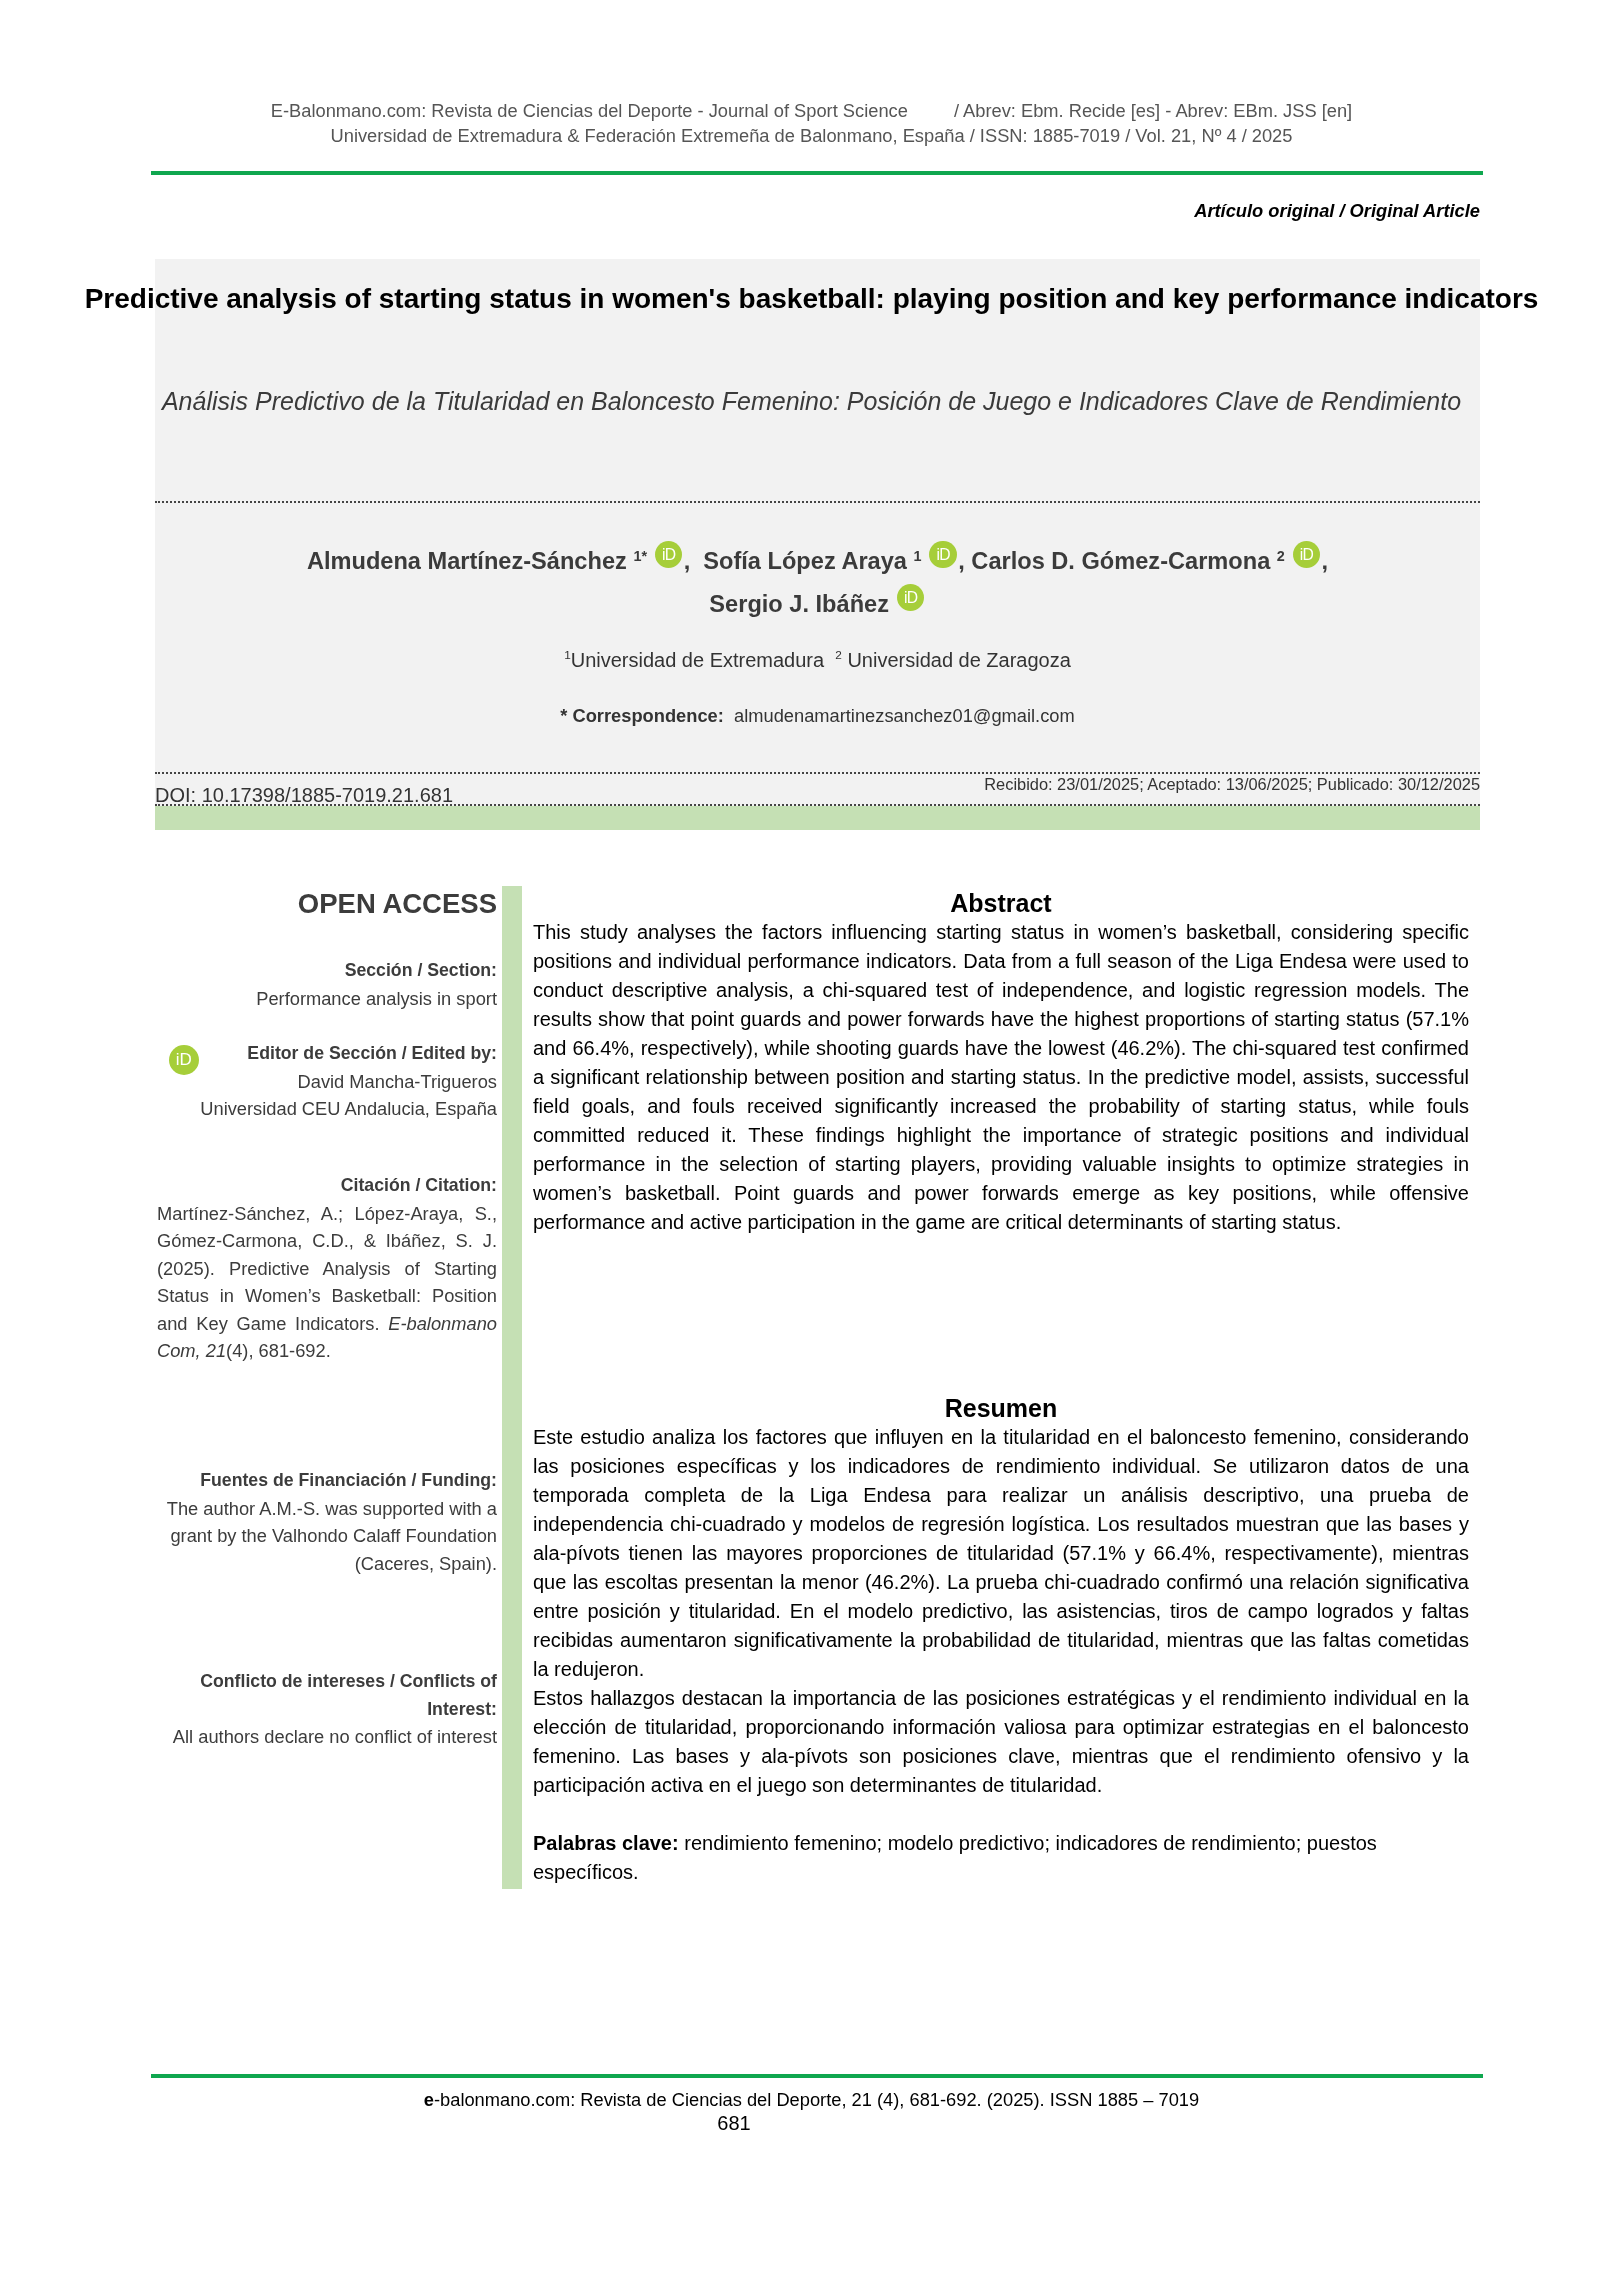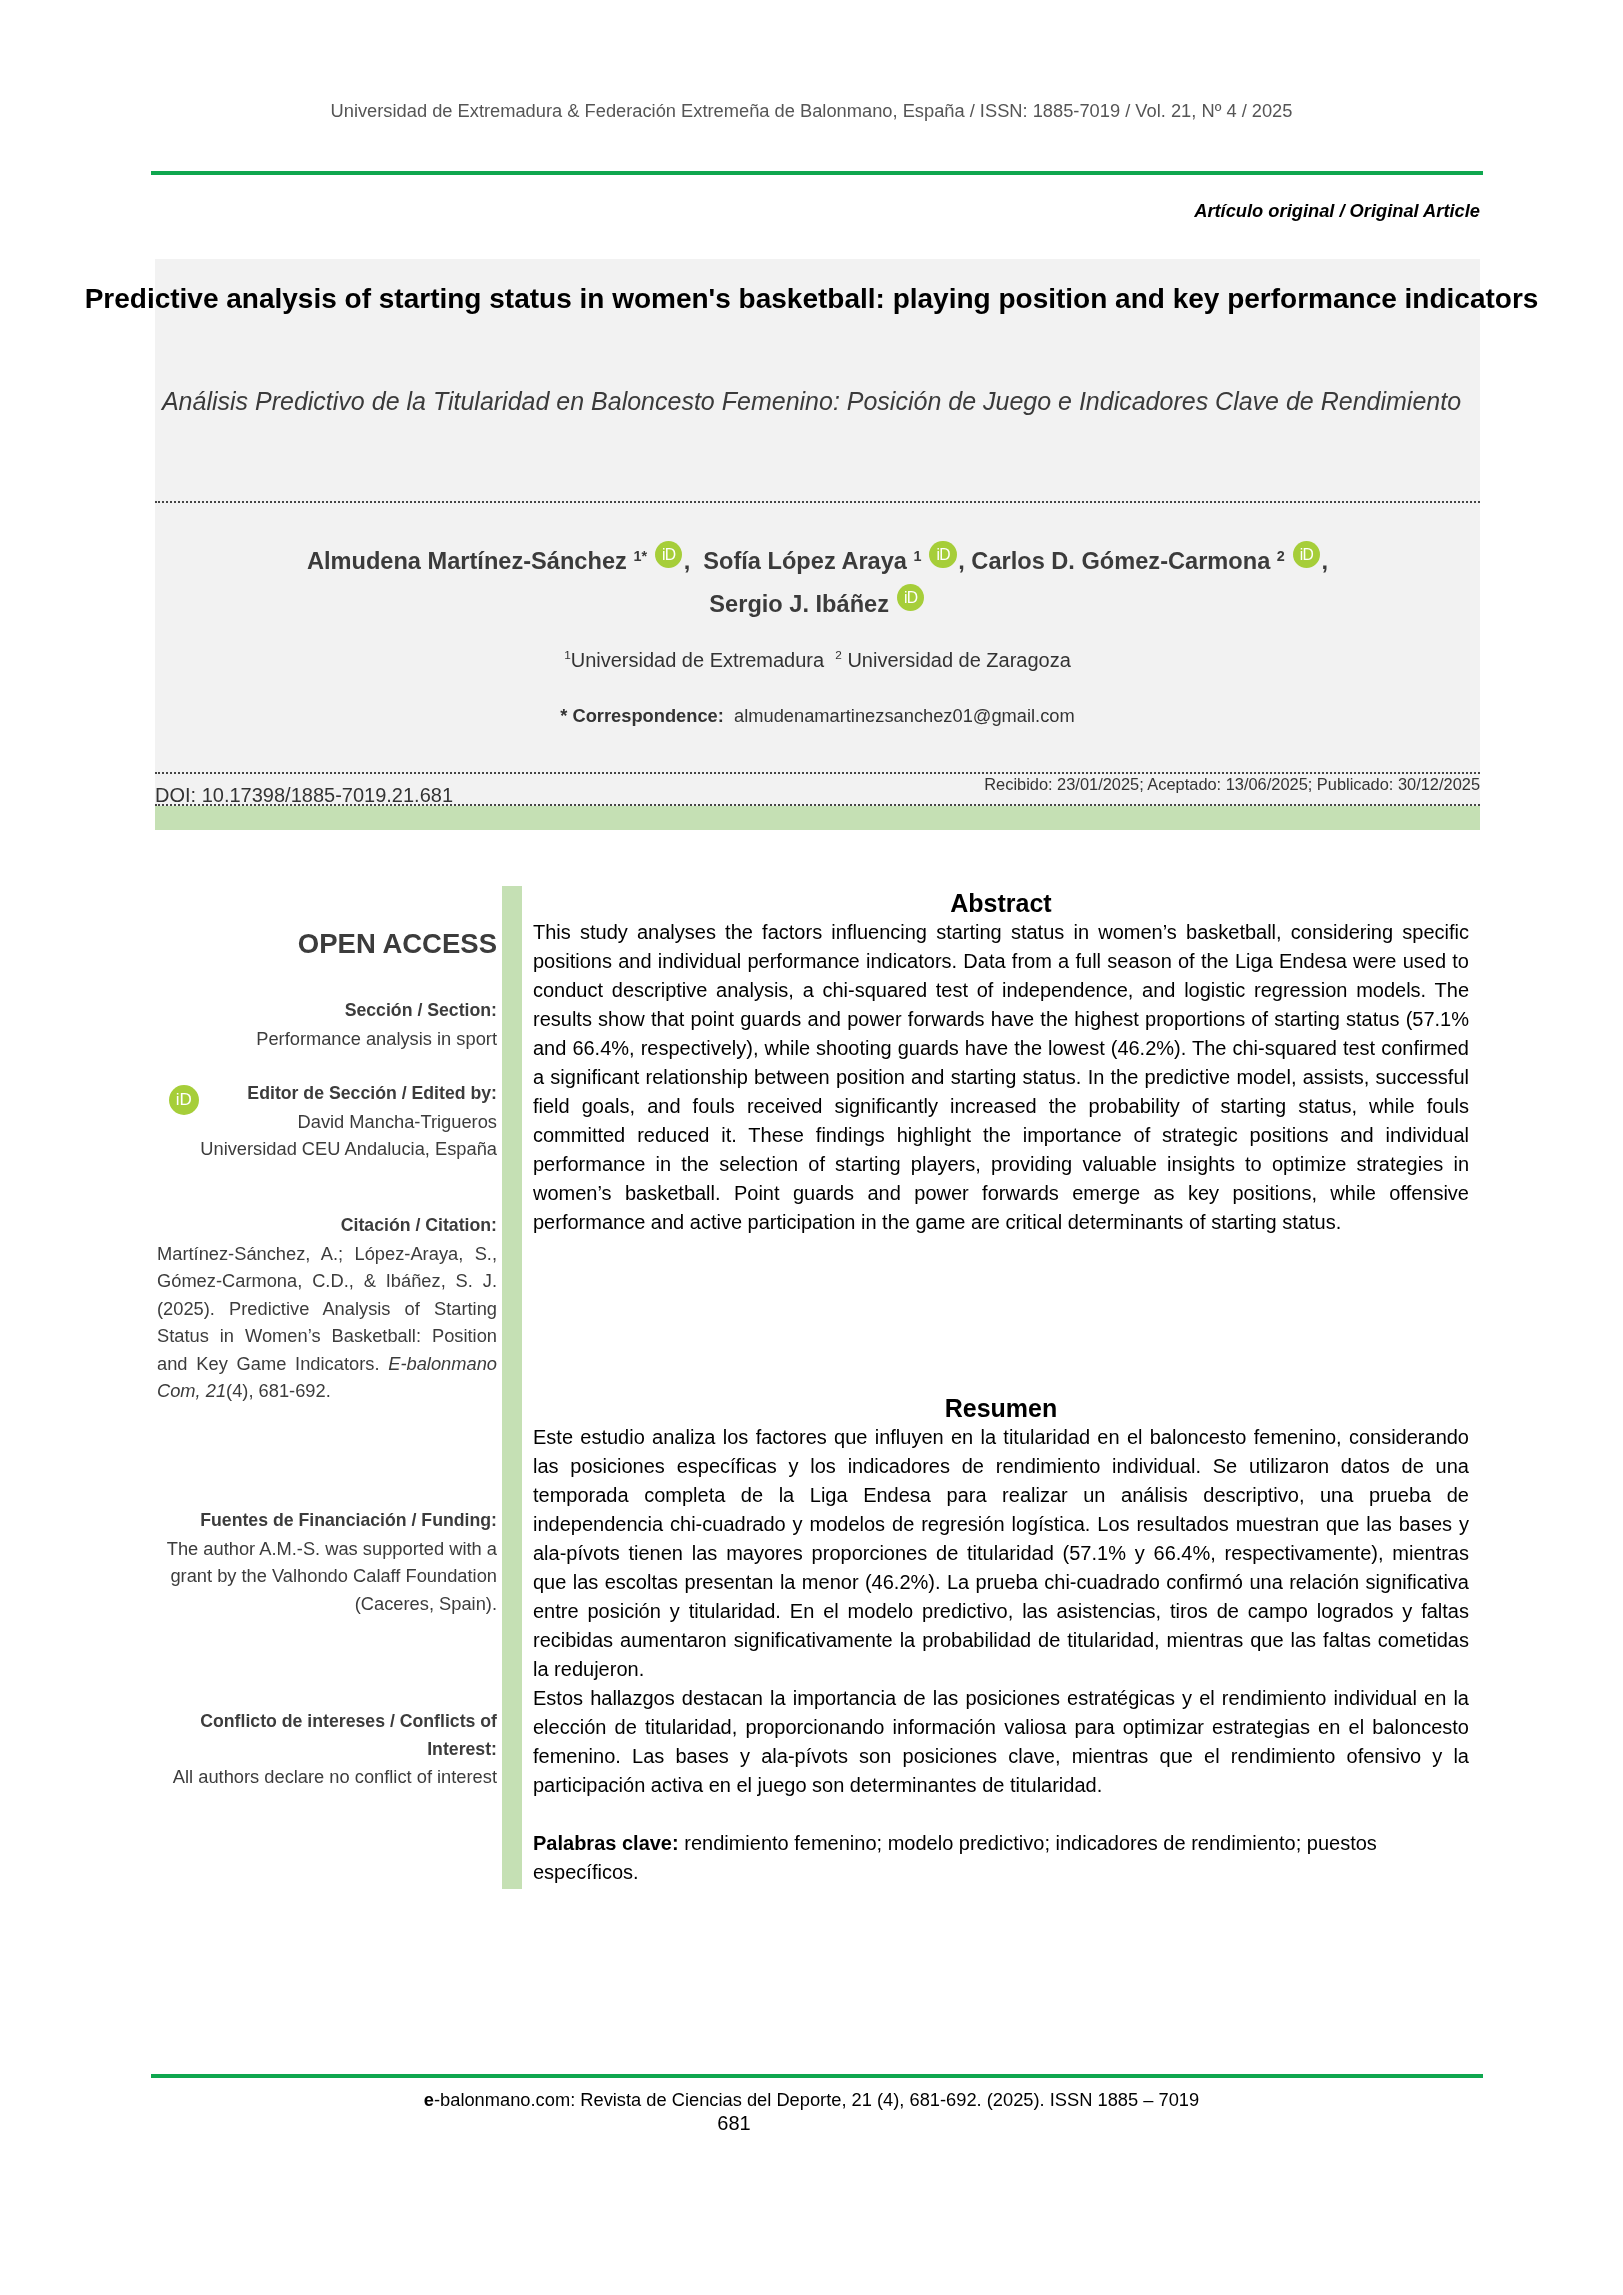--- a/index.html
+++ b/index.html
@@ -23,21 +23,21 @@
 
   .affil { position: absolute; left: 155px; width: 1325px; top: 648px; text-align: center; font-size: 20px; color: #333; }
   .affil sup { font-size: 11.8px; vertical-align: 7.9px; }
   .corr { position: absolute; left: 155px; width: 1325px; top: 705px; text-align: center; font-size: 18.3px; color: #333; }
   .corr b { font-weight: bold; }
 
   .doi { position: absolute; left: 155px; top: 784px; font-size: 20px; color: #333; }
   .dates { position: absolute; right: 143px; top: 775px; font-size: 16.4px; color: #333; }
   .green-band { position: absolute; left: 155px; top: 806px; width: 1325px; height: 23.6px; background: #c5e0b4; }
 
-  .sidebar { position: absolute; left: 157px; width: 340px; top: 884px; text-align: right; color: #3c3c3c; margin-top: 40px; }
+  .sidebar { position: absolute; left: 157px; width: 340px; top: 884px; text-align: right; color: #3c3c3c; }
   .open-access { font-size: 27.5px; font-weight: bold; color: #3c3c3c; line-height: 39px; }
   .sb-block { position: absolute; right: 0; width: 340px; font-size: 18.3px; line-height: 27.5px; }
   .sb-label { font-weight: bold; font-size: 17.7px; }
   .sb-just { text-align: justify; text-align-last: left; }
   .sb-orcid { position: absolute; left: 11.8px; top: 151px; width: 30px; height: 30px; border-radius: 50%; background: #a6ce39; color: #fff; font-size: 17px; line-height: 30px; text-align: center; }
 
   .v-bar { position: absolute; left: 502px; top: 886px; width: 19.6px; height: 1003px; background: #c5e0b4; }
 
   .main { position: absolute; left: 533px; width: 936px; }
   .sec-head { text-align: center; font-size: 25px; font-weight: bold; }
@@ -47,20 +47,23 @@
 
   .bottom-rule { position: absolute; left: 151px; width: 1332px; top: 2074px; height: 3.9px; background: #0fa74f; }
   .footer { position: absolute; left: 0; width: 1623px; top: 2088px; text-align: center; font-size: 18.3px; line-height: 23.6px; }
   .footer b { font-weight: bold; }
   .page-num { position: absolute; left: 0; width: 1468px; top: 2112px; text-align: center; font-size: 20px; }
 </style>
 </head>
 <body>
 
 <div class="running-head">
+  <div class="line1">
+    <span>E-Balonmano.com: Revista de Ciencias del Deporte - Journal of Sport Science</span><span class="gap"></span><span>/ Abrev: Ebm. Recide [es] -  Abrev: EBm. JSS [en]</span>
+  </div>
   <div>Universidad de Extremadura &amp; Federación Extremeña de Balonmano, España /  ISSN: 1885-7019  /  Vol. 21, Nº 4 / 2025</div>
 </div>
 <div class="top-rule"></div>
 
 <div class="article-type">Artículo original / Original Article</div>
 
 <div class="title-box"></div>
 <div class="title-en">Predictive analysis of starting status in women's basketball: playing position and key performance indicators</div>
 <div class="title-es" style="padding:0 0;">Análisis Predictivo de la Titularidad en Baloncesto Femenino: Posición de Juego e Indicadores Clave de Rendimiento</div>
 <div class="dotted" style="top:501px;"></div>

